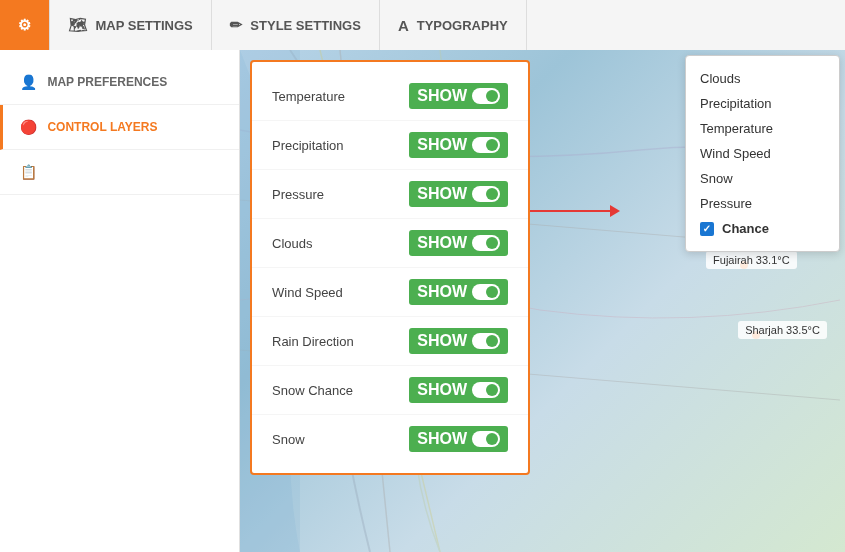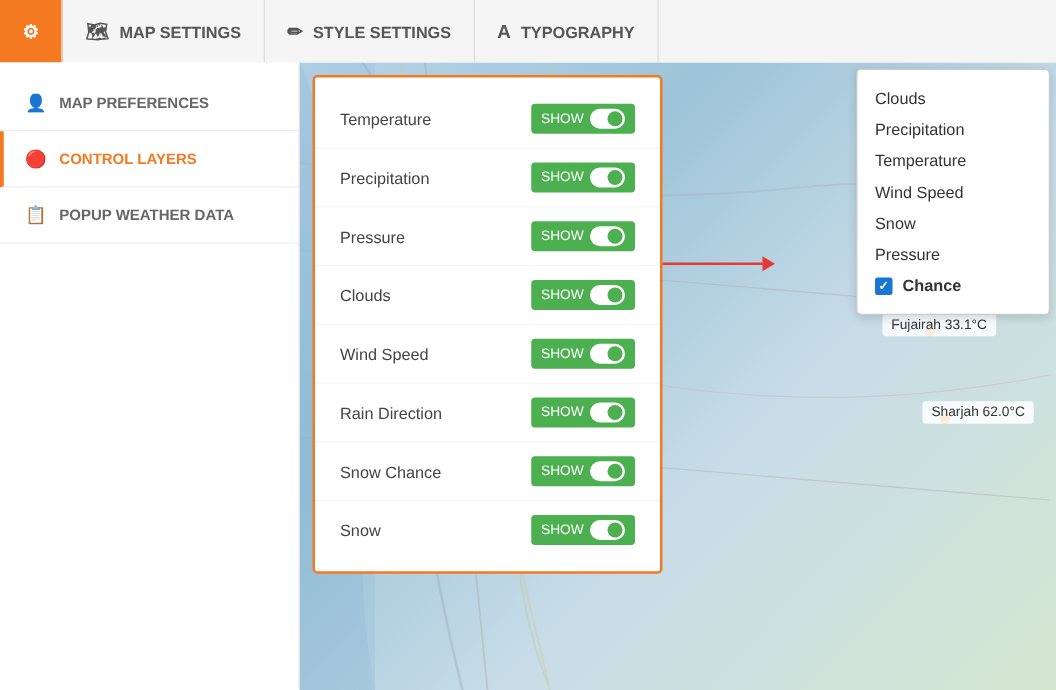--- a/index.html
+++ b/index.html
@@ -117,22 +117,22 @@
       background: #4caf50;
       border: none;
       border-radius: 3px;
       padding: 4px 8px;
       cursor: pointer;
       gap: 5px;
       min-width: 65px;
     }
     .toggle-text {
       color: #fff;
-      font-size: 11px;
-      font-weight: normal;
+      font-size: 16px;
+      font-weight: bold;
     }
     .toggle-switch {
       width: 28px;
       height: 16px;
       background: #fff;
       border-radius: 8px;
       position: relative;
     }
     .toggle-switch::after {
       content: '';
@@ -252,21 +252,20 @@
     <div class="sidebar-item">
       <span class="s-icon">👤</span>
       <span>MAP PREFERENCES</span>
     </div>
     <div class="sidebar-item active">
       <span class="s-icon">🔴</span>
       <span>CONTROL LAYERS</span>
     </div>
     <div class="sidebar-item">
       <span class="s-icon">📋</span>
-      <span>POPUP WEATHER DATA</span>
     </div>
   </div>
 
   <div class="control-panel">
 
     <div class="map-bg">
       <svg class="map-roads" width="100%" height="100%">
 
         <line x1="100" y1="0" x2="150" y2="502" stroke="#aaa" stroke-width="1.5"></line>
         <line x1="0" y1="150" x2="600" y2="200" stroke="#aaa" stroke-width="1"></line>
@@ -277,21 +276,21 @@
         <path d="M0,80 Q200,120 400,100 Q500,90 600,110" fill="none" stroke="#aac" stroke-width="1.5"></path>
         <path d="M0,250 Q150,230 300,260 Q450,280 600,250" fill="none" stroke="#cab" stroke-width="1"></path>
 
         <rect x="0" y="0" width="60" height="502" fill="rgba(100,160,200,0.3)"></rect>
         <path d="M0,0 Q30,80 60,120 Q80,200 60,300 Q40,400 60,502 L0,502 Z" fill="rgba(100,160,200,0.4)"></path>
       </svg>
 
       <div class="map-dot" style="top:42%;right:16%;"></div>
       <div class="map-label" style="top:40%;right:8%;font-size:11px;">Fujairah 33.1°C</div>
       <div class="map-dot" style="top:56%;right:14%;"></div>
-      <div class="map-label" style="top:54%;right:3%;font-size:11px;">Sharjah 62.0°C</div>
+      <div class="map-label" style="top:54%;right:3%;font-size:11px;">Sharjah 33.5°C</div>
     </div>
 
     <div class="settings-box">
 
       <div class="setting-row">
         <span class="setting-label">Temperature</span>
         <button class="toggle-btn">
           <span class="toggle-text">SHOW</span>
           <div class="toggle-switch"></div>
         </button>

